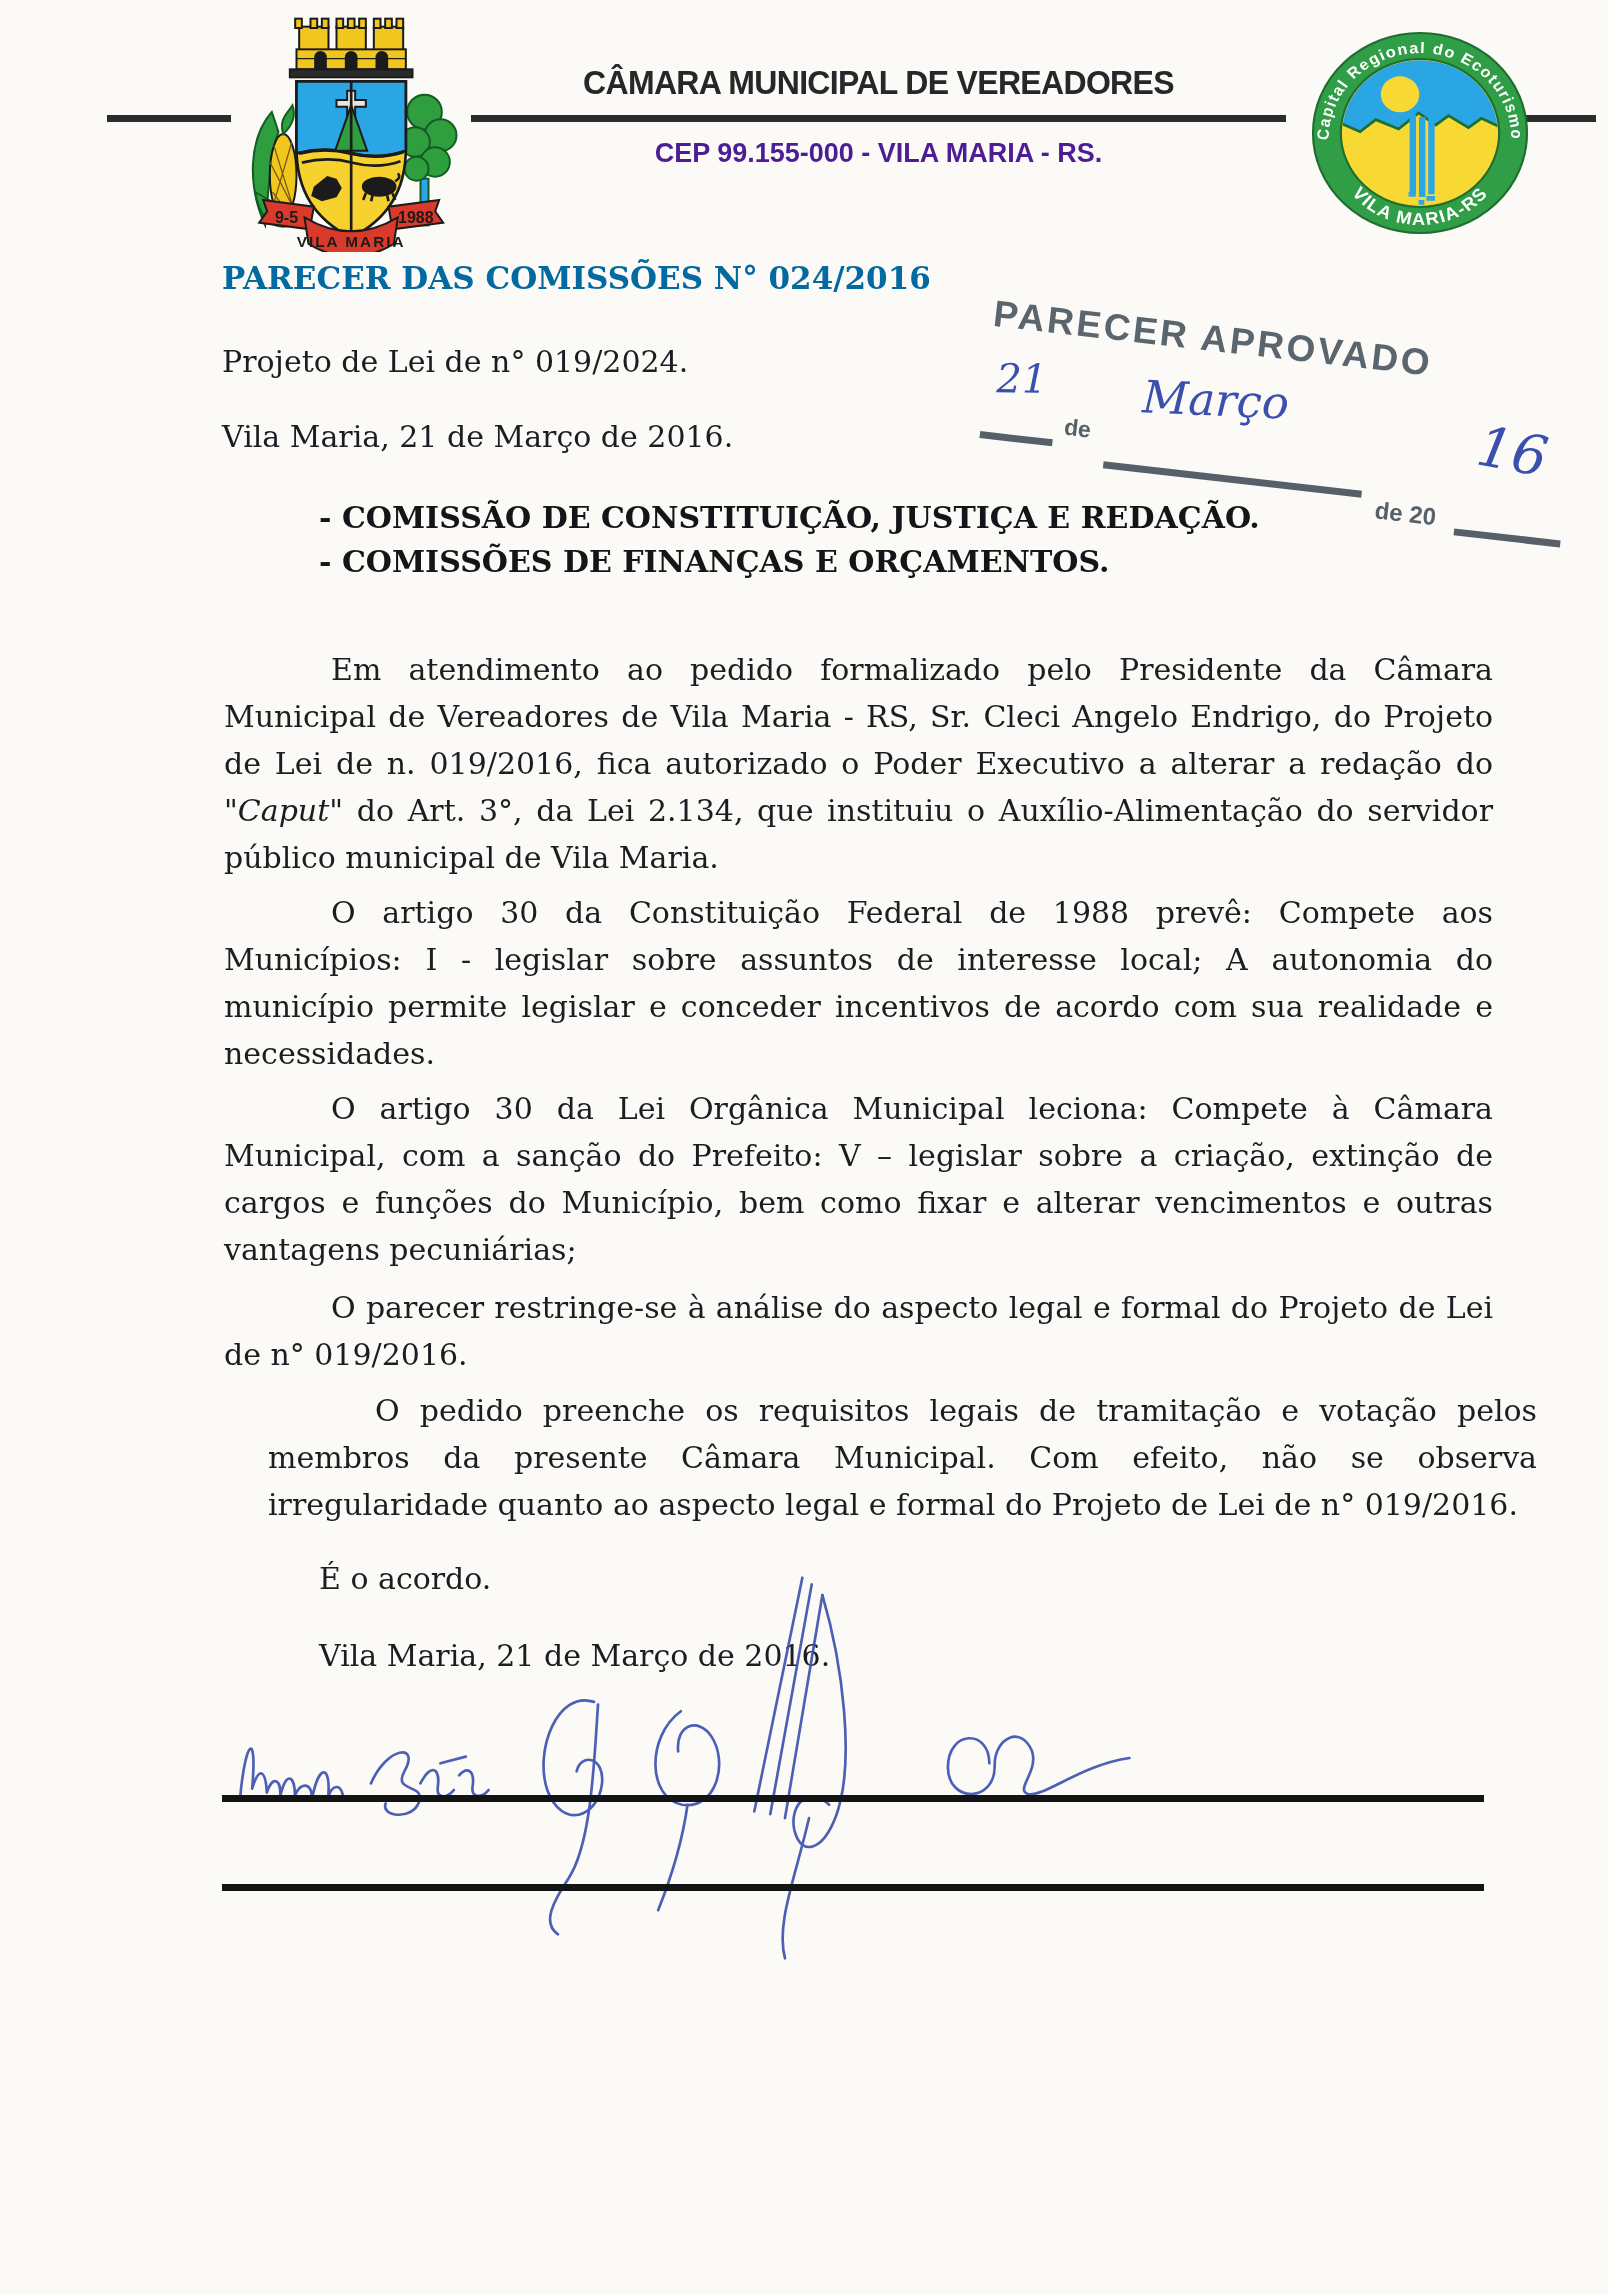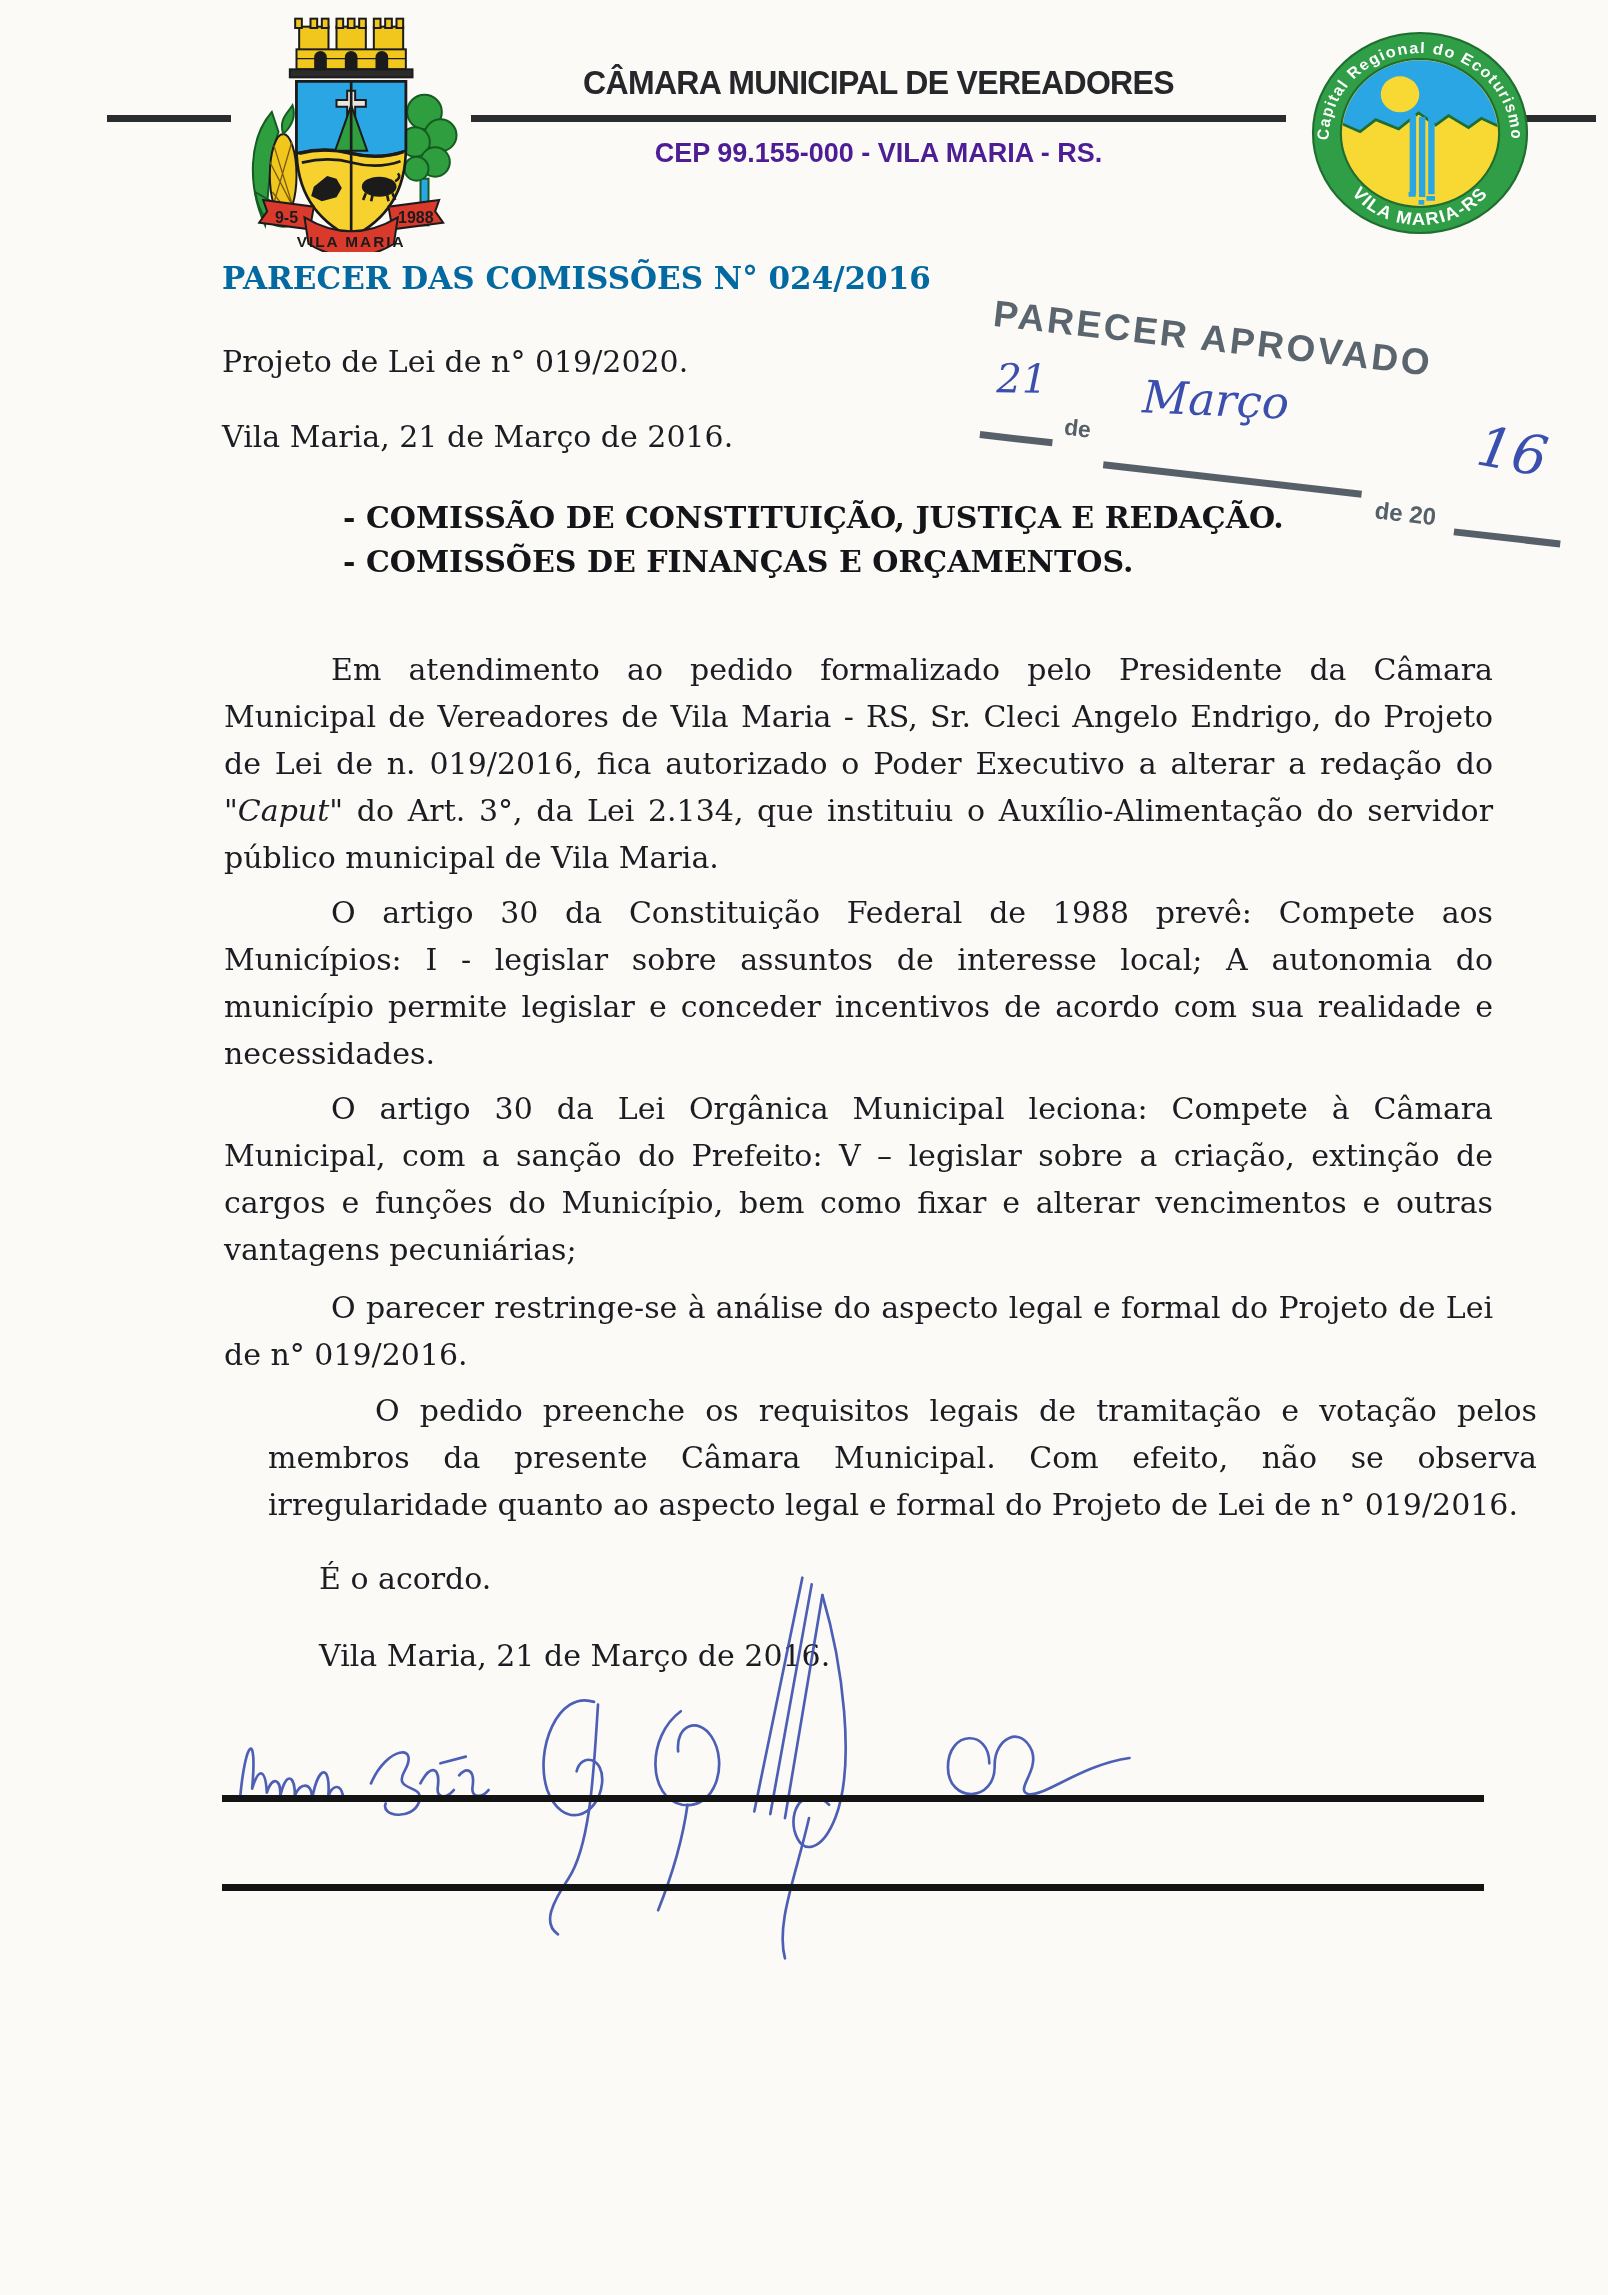--- a/index.html
+++ b/index.html
@@ -11,21 +11,21 @@
            font-family:"Liberation Sans",sans-serif;font-weight:bold;font-size:33px;
            letter-spacing:-0.7px;color:#26272b;transform:scaleX(.97);}
   .cepLine{position:absolute;left:471px;top:138px;width:815px;text-align:center;
            font-family:"Liberation Sans",sans-serif;font-weight:bold;font-size:27px;color:#4c1d95;}
   .rule{position:absolute;top:115px;height:7.3px;background:#2b2c2e;}
   
   .docTitle{position:absolute;left:222px;top:260px;font-family:"DejaVu Serif",serif;
             font-weight:bold;font-size:31px;color:#0369a1;}
   .plain{position:absolute;font-family:"DejaVu Serif",serif;font-size:30px;color:#1c1d22;}
   .committees{position:absolute;left:319px;top:496px;font-family:"DejaVu Serif",serif;
-              font-weight:bold;font-size:30px;line-height:44px;color:#141519;margin-left:24px;}
+              font-weight:bold;font-size:30px;line-height:44px;color:#141519;}
   .para{position:absolute;left:224px;width:1269px;text-align:justify;text-indent:107px;
         font-family:"DejaVu Serif",serif;font-size:30px;line-height:47px;color:#1c1d22;}
   .italic{font-style:italic;}
   
   .stamp{position:absolute;left:996px;top:293px;width:614px;height:287px;
          transform:rotate(6.5deg);transform-origin:0 0;}
   .stampTitle{position:absolute;left:0;top:0;font-family:"Liberation Sans",sans-serif;
               font-weight:bold;font-size:37px;letter-spacing:2.7px;color:#4d5963;opacity:.92;}
   .stampWord{position:absolute;font-family:"Liberation Sans",sans-serif;font-weight:bold;
              color:#49545e;opacity:.92;}
@@ -133,21 +133,21 @@
       <text font-family="Liberation Sans" font-size="23" font-weight="bold" fill="#ffffff" letter-spacing="2">
         <textPath href="#arcTop" startOffset="50%" text-anchor="middle">Capital Regional do Ecoturismo</textPath>
       </text>
       <text font-family="Liberation Sans" font-size="26" font-weight="bold" fill="#ffffff" letter-spacing="2">
         <textPath href="#arcBot" startOffset="50%" text-anchor="middle">VILA MARIA-RS</textPath>
       </text>
     </g>
   </svg>
 
   <div class="docTitle">PARECER DAS COMISSÕES N° 024/2016</div>
-  <div class="plain" style="left:222px;top:344px;">Projeto de Lei de n° 019/2020.</div>
+  <div class="plain" style="left:222px;top:344px;">Projeto de Lei de n° 019/2024.</div>
   <div class="plain" style="left:222px;top:419px;">Vila Maria, 21 de Março de 2016.</div>
 
   <div class="stamp">
     <div class="stampTitle">PARECER APROVADO</div>
     <div class="ink" style="left:10px;top:59px;font-size:40px;transform:rotate(-6deg);">21</div>
     <div class="stampLine" style="left:0;top:139px;width:73px;"></div>
     <div class="stampWord" style="left:83px;top:112px;font-size:23px;">de</div>
     <div class="stampLine" style="left:126px;top:155px;width:260px;"></div>
     <div class="ink" style="left:157px;top:55px;font-size:45px;transform:rotate(-4deg);">Março</div>
     <div class="stampWord" style="left:401px;top:159px;font-size:24px;">de 20</div>

